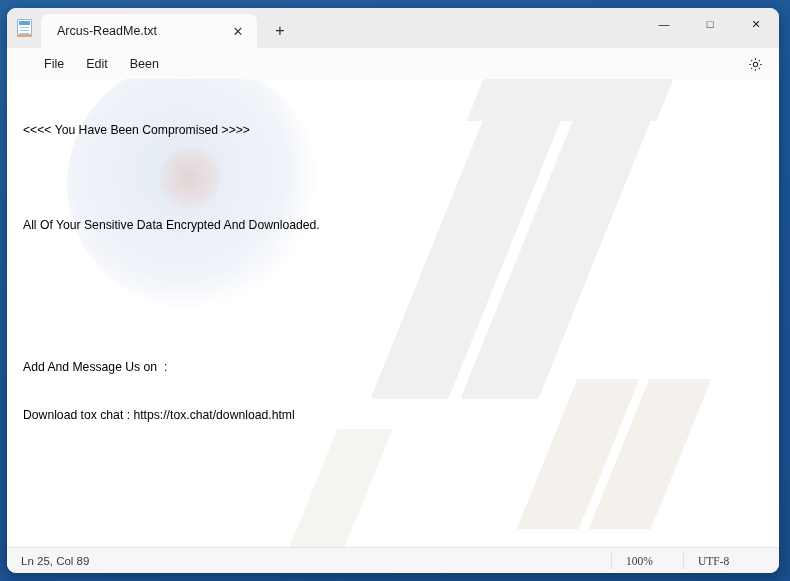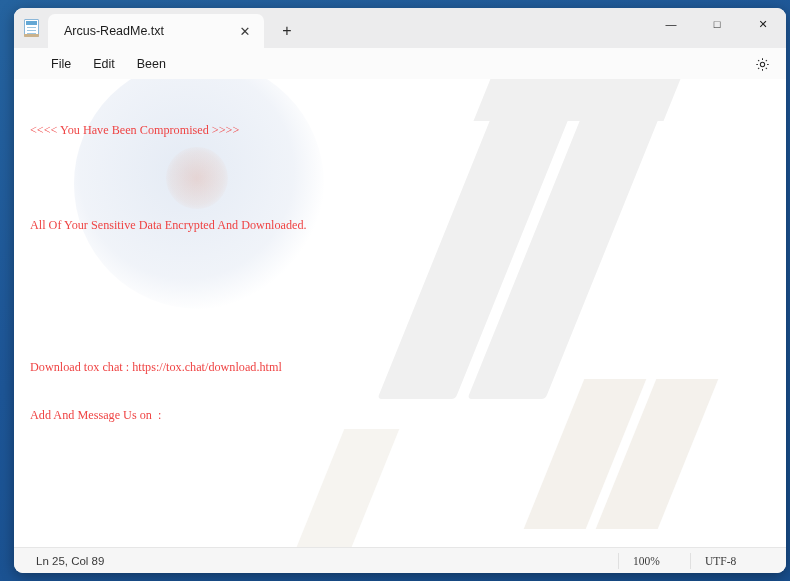--- a/index.html
+++ b/index.html
@@ -19,21 +19,21 @@
   
   #desktop {
     position: absolute;
     inset: 0;
     background: linear-gradient(160deg, #25639f 0%, #1d5596 45%, #184e8c 100%);
   }
 
   
   #window {
     position: absolute;
-    left: 14px;
+    left: 7px;
     top: 8px;
     width: 772px;
     height: 565px;
     background: #f7f7f7;
     border-radius: 9px;
     overflow: hidden;
     box-shadow: 0 3px 14px rgba(0,0,0,0.35);
     display: flex;
     flex-direction: column;
   }
@@ -260,42 +260,42 @@
     width: 55px;
     height: 150px;
     background: #f6f4f0;
     transform: skewX(-22deg);
   }
 
   #textarea {
     position: absolute;
     inset: 0;
     padding: 12px 10px 6px 16px;
-    font-family: Liberation Serif, serif;
+    font-family: Liberation Sans, sans-serif;
     font-size: 12.2px;
     line-height: 15.85px;
-    color: #ef4444;
+    color: #000000;
     white-space: pre;
     overflow: hidden;
     letter-spacing: 0px;
   }
   .ln { height: 15.85px; }
 
   
   #statusbar {
     height: 26px;
     background: #f6f6f6;
     border-top: 1px solid #e6e6e6;
     display: flex;
     align-items: center;
     font-size: 11.5px;
     color: #3a3a3a;
     flex: none;
   }
-  #status-pos { padding-left: 22px; flex: 1 1 auto; }
+  #status-pos { padding-left: 14px; flex: 1 1 auto; }
   .status-cell {
     padding: 0 14px;
     border-left: 1px solid #e0e0e0;
     height: 16px;
     display: flex;
     align-items: center;
     min-width: 84px;
     font-family: Liberation Serif, serif;
   }
   #status-zoom { min-width: 72px; }
@@ -353,22 +353,22 @@
     <div class="wm" id="wm-stripe-e"></div>
     <div class="wm" id="wm-circle"></div>
     <div class="wm" id="wm-circle-inner"></div>
 
     <div id="textarea">
       <div class="ln">&lt;&lt;&lt;&lt; You Have Been Compromised &gt;&gt;&gt;&gt;</div>
       <div class="ln"></div>
       <div class="ln">All Of Your Sensitive Data Encrypted And Downloaded.</div>
       <div class="ln"></div>
       <div class="ln"></div>
+      <div class="ln">Add And Message Us on  :</div>
       <div class="ln">Download tox chat : https://tox.chat/download.html</div>
-      <div class="ln">Add And Message Us on  :</div>
       
       
       
       
       
       
       
       
       
       

